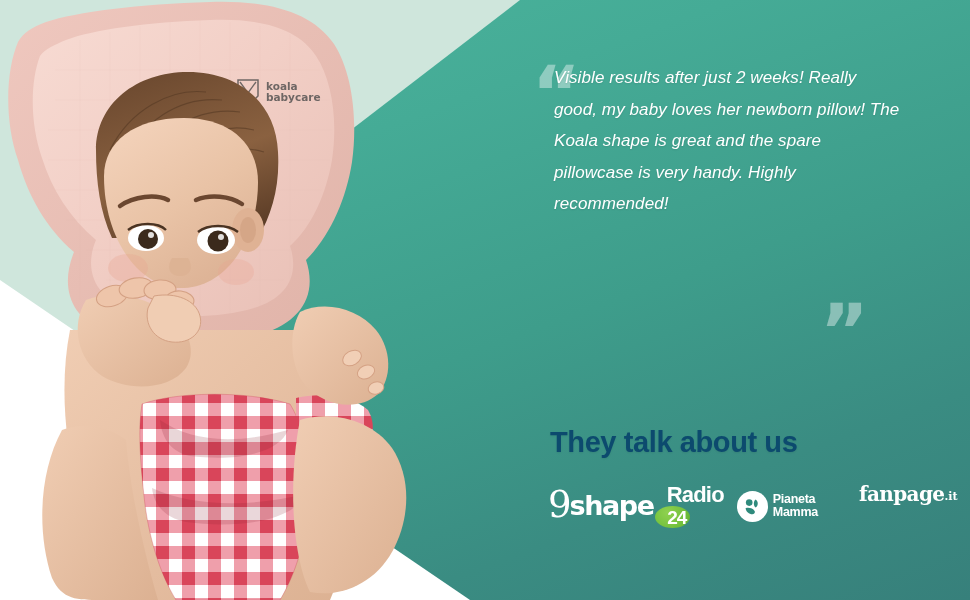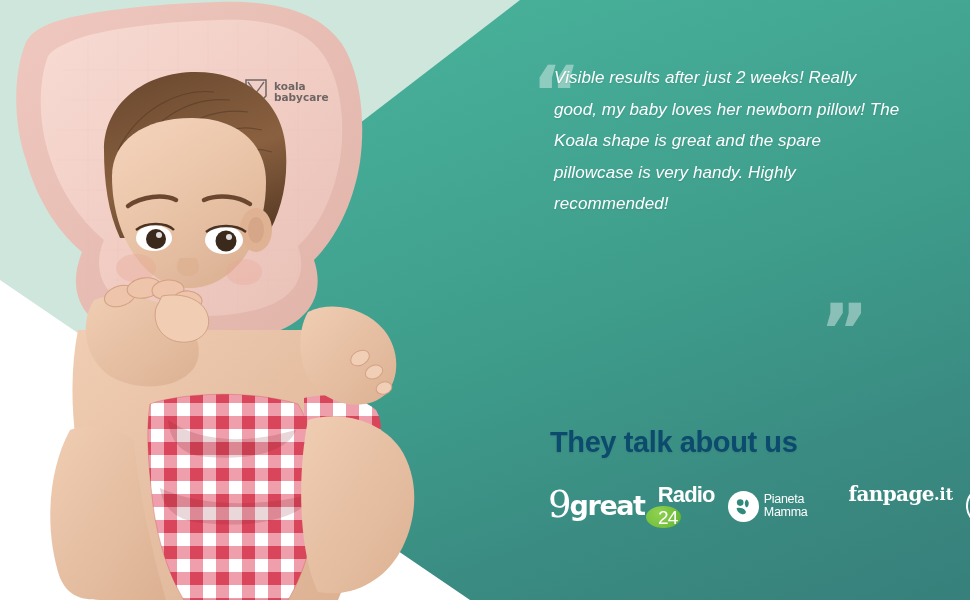--- a/index.html
+++ b/index.html
@@ -51,21 +51,20 @@
 
   
 
   .photo {
     position: absolute;
     left: 0;
     top: 0;
     width: 440px;
     height: 600px;
     overflow: hidden;
-    padding-left: 8px;
   }
 
   .photo svg { display: block; width: 440px; height: 600px; }
 
   
 
   .content {
     position: absolute;
     left: 530px;
     top: 0;
@@ -191,59 +190,59 @@
     display: flex;
     align-items: center;
     justify-content: center;
     margin-left: -12px;
     position: relative;
     z-index: 1;
   }
   .logo-radio24 .circle24 span {
     color: #ffffff;
     font-size: 19px;
-    font-weight: 400;
+    font-weight: 700;
     letter-spacing: -1px;
     line-height: 1;
     padding-left: 9px;
   }
 
   
   .logo-pianeta { display: flex; align-items: center; gap: 5px; }
   .logo-pianeta .pm-icon {
     width: 31px;
     height: 31px;
     border-radius: 50%;
     background: #ffffff;
     display: flex;
     align-items: center;
     justify-content: center;
   }
   .logo-pianeta .pm-text {
     color: #ffffff;
     font-size: 12.5px;
-    font-weight: 400;
+    font-weight: 700;
     line-height: 13px;
     letter-spacing: -0.3px;
   }
 
   
   .logo-fanpage {
     color: #ffffff;
     font-family: "DejaVu Serif", serif;
     font-size: 20px;
     font-weight: 700;
     letter-spacing: -0.6px;
     line-height: 1;
     display: flex;
     align-items: baseline;
     margin-left: 28px;
   }
   .logo-fanpage .suffix {
-    font-size: 16px;
+    font-size: 11px;
     letter-spacing: 0;
     position: relative;
     top: -1px;
   }
 
   
   .logo-deejay {
     width: 42px;
     height: 42px;
     border-radius: 50%;
@@ -437,21 +436,21 @@
       <p class="quote-text">Visible results after just 2 weeks! Really good, my baby loves her newborn pillow! The Koala shape is great and the spare pillowcase is very handy. Highly recommended!</p>
       <span class="quote-close">”</span>
     </div>
 
     <h2 class="talk-heading">They talk about us</h2>
 
     <div class="logo-row">
 
       <div class="logo logo-9mesi">
         <span class="nine">9</span>
-          <span>great</span>
+          <span>shape</span>
       </div>
 
       <div class="logo logo-radio24">
         <span class="rtext">Radio</span>
         <span class="circle24">
           <span>24</span>
         </span>
       </div>
 
       <div class="logo logo-pianeta">

